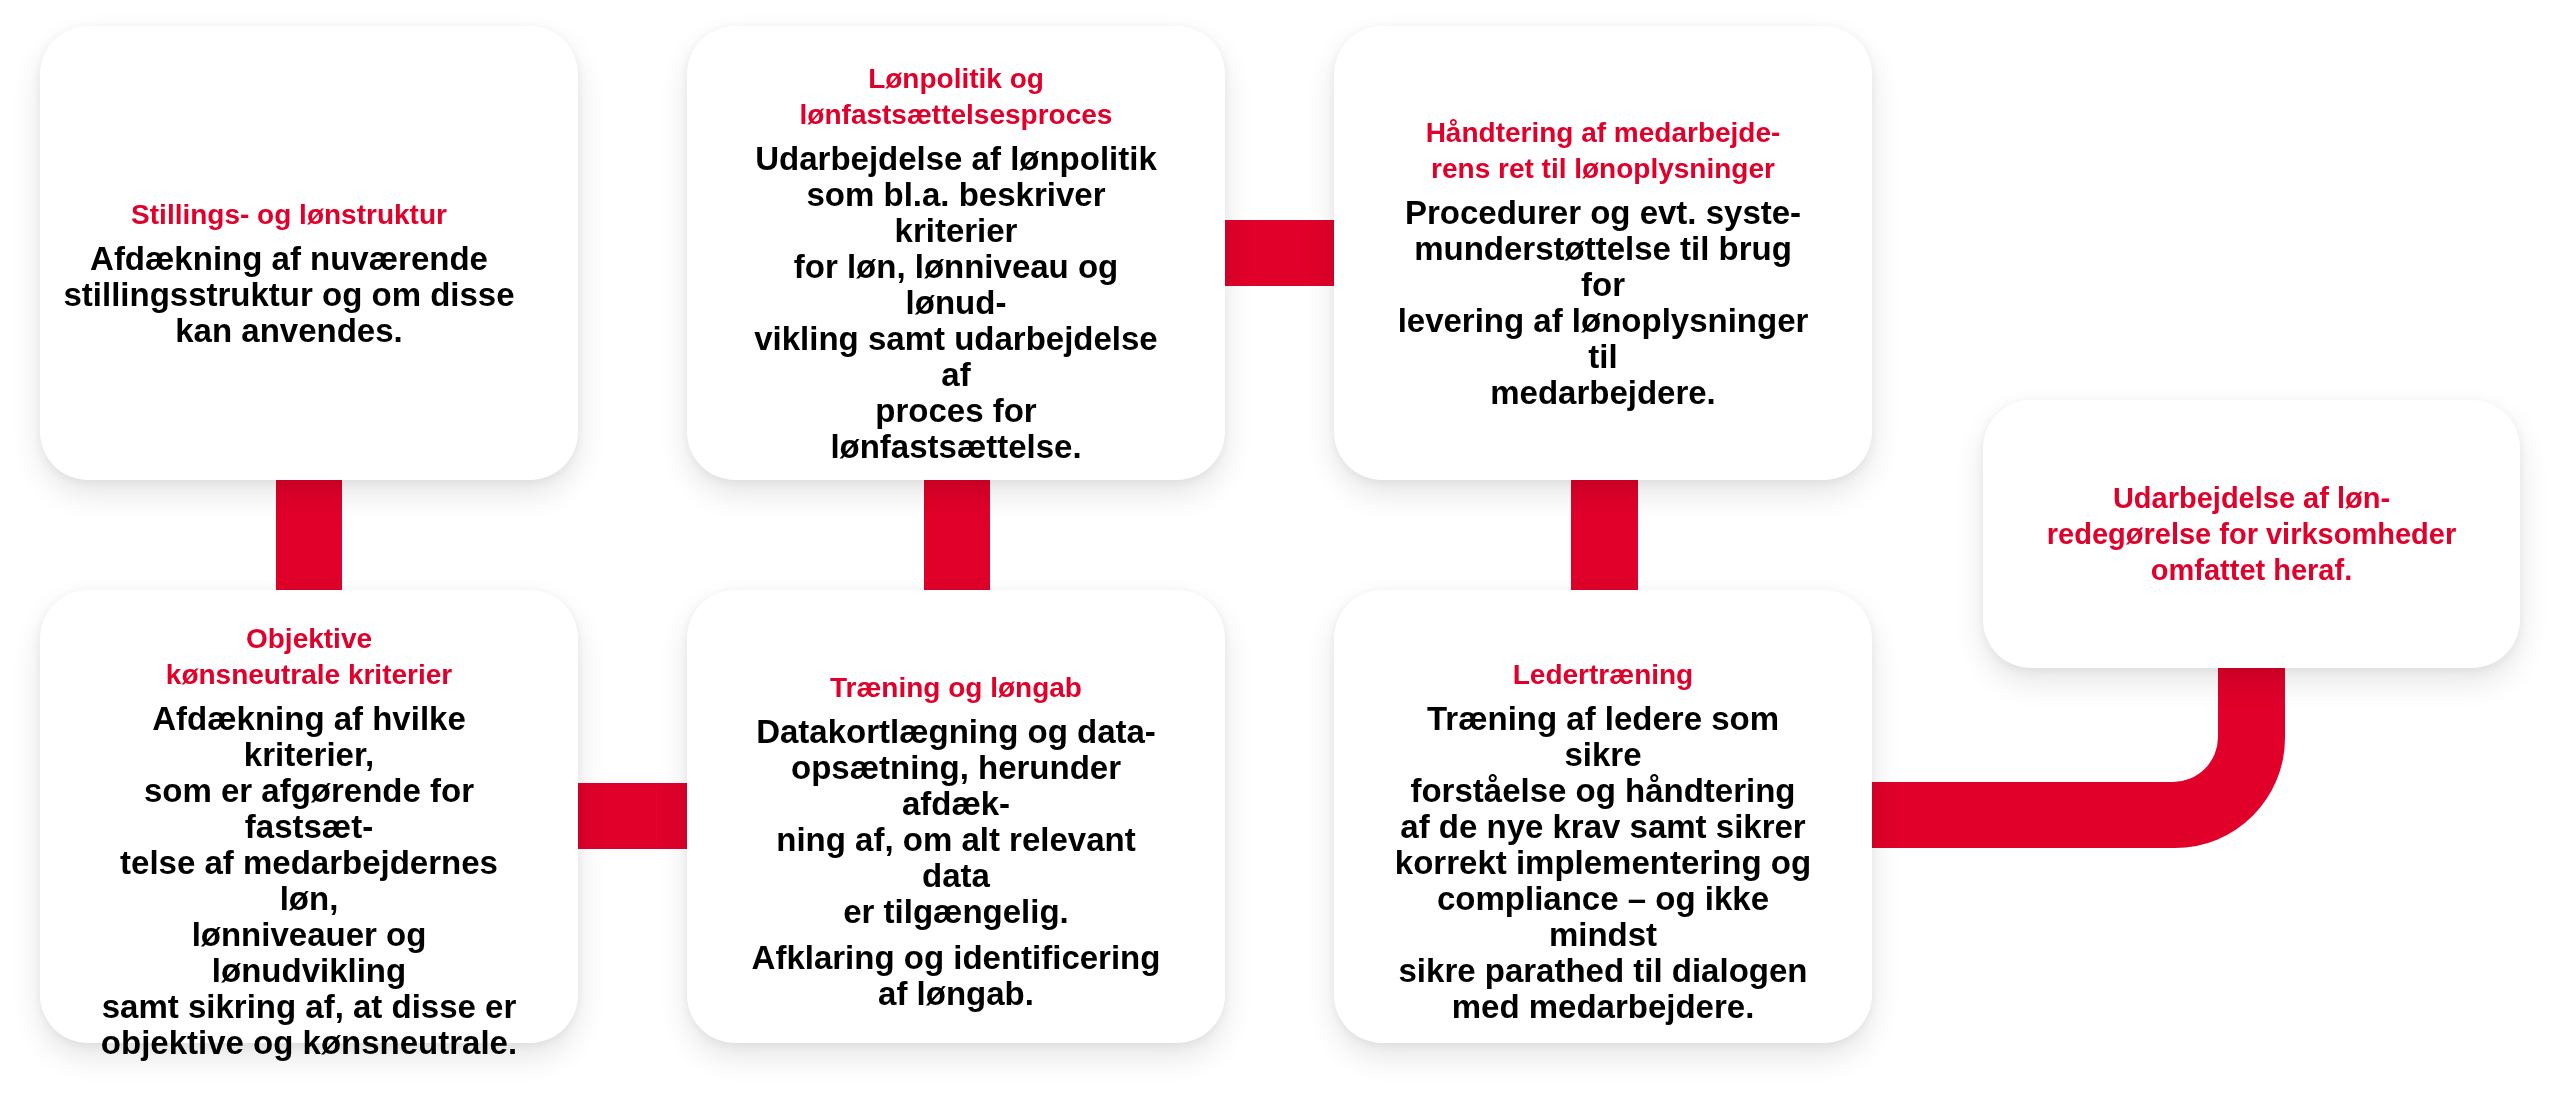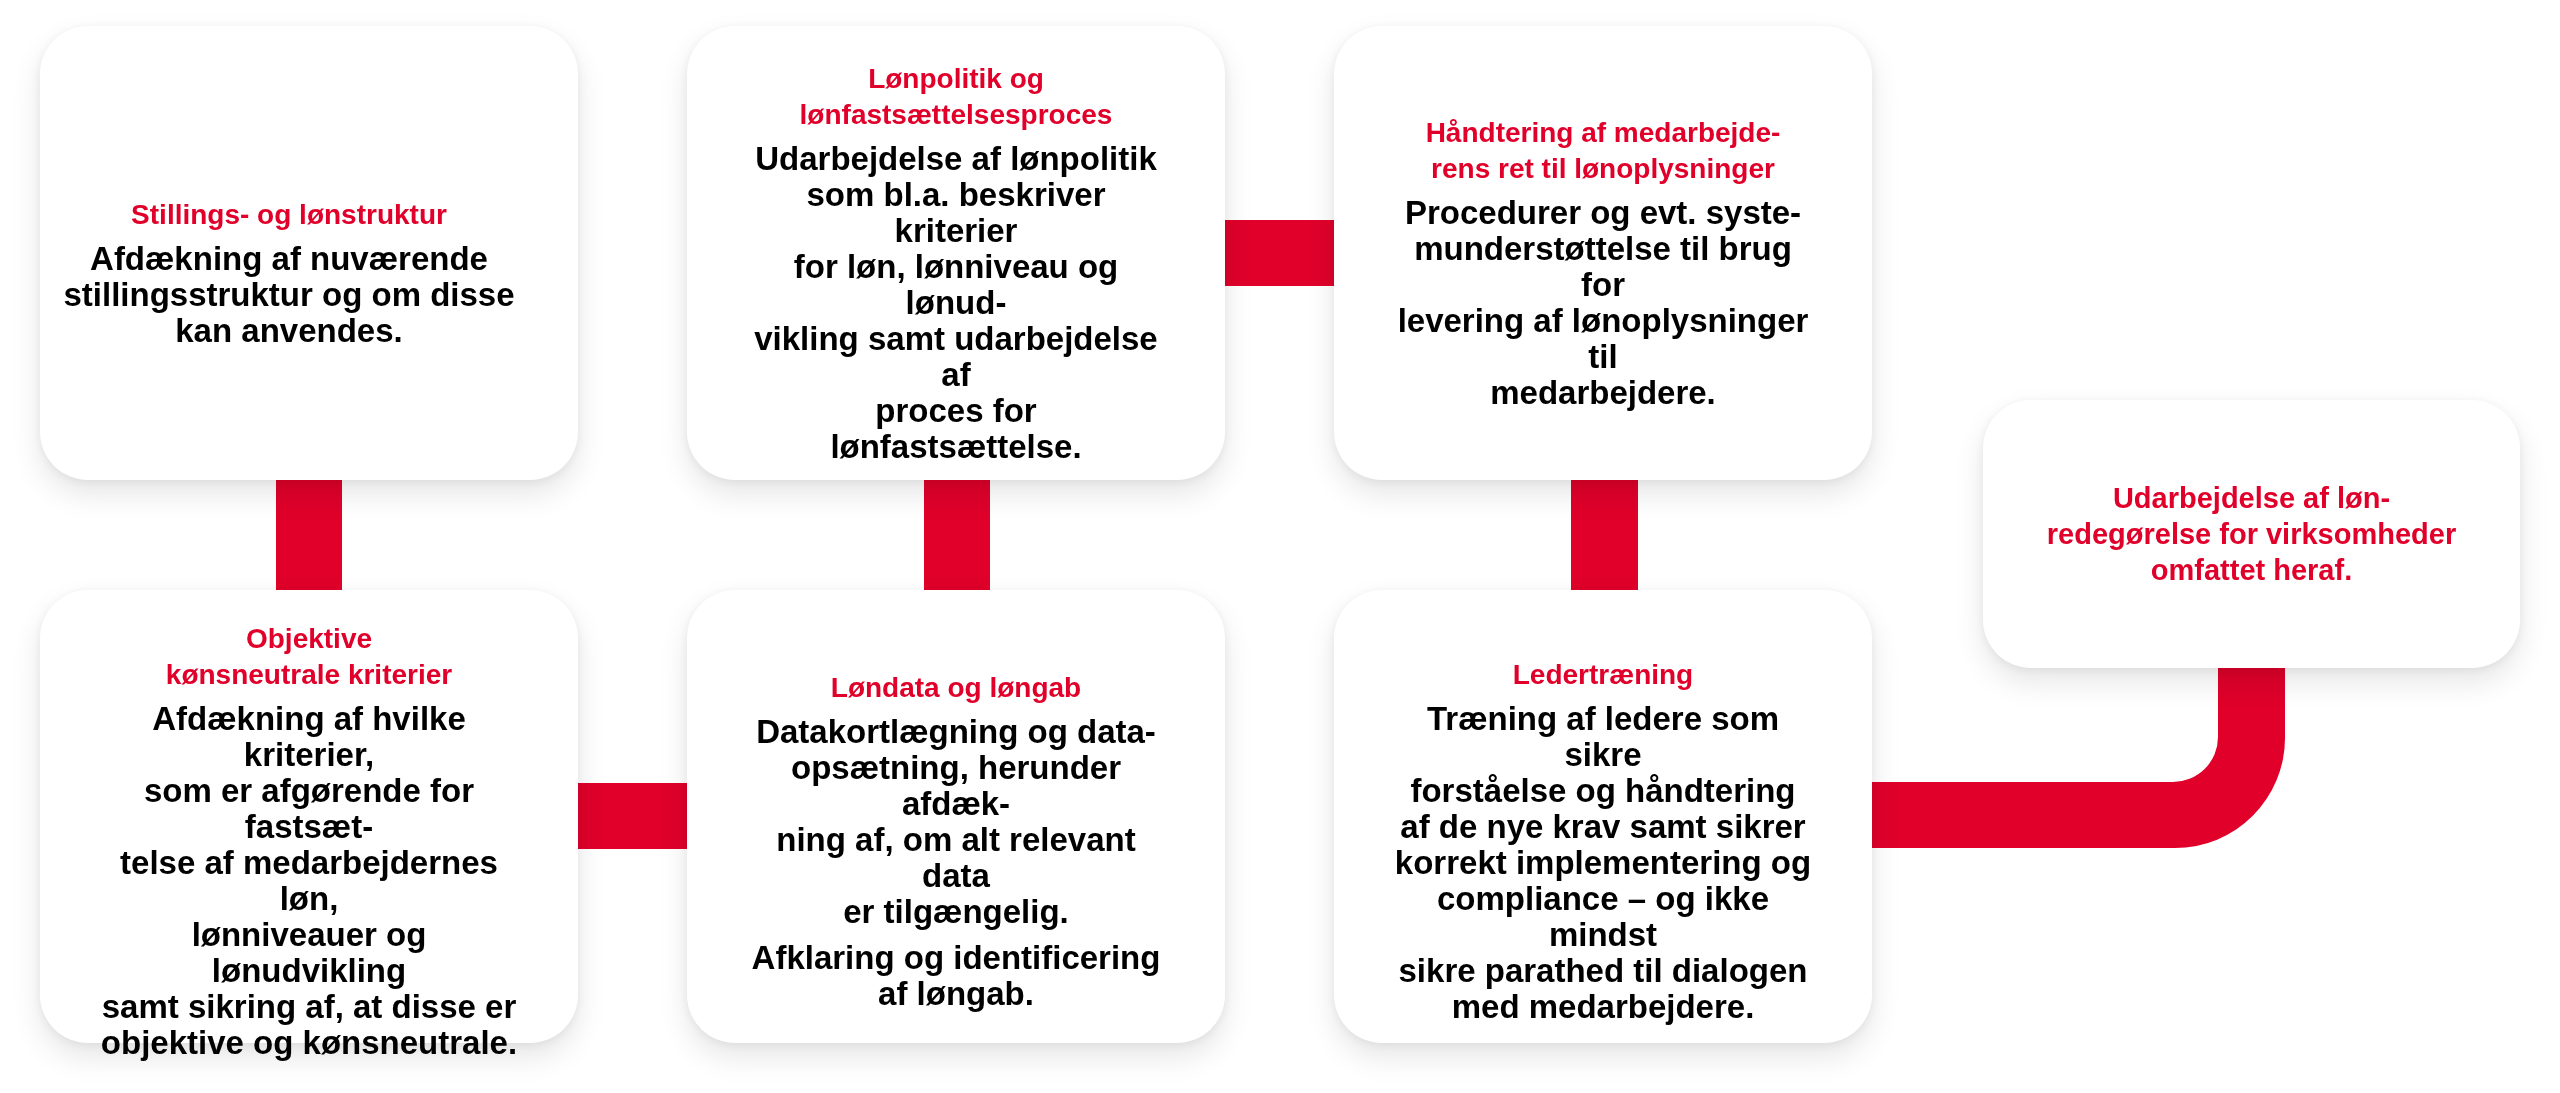--- a/index.html
+++ b/index.html
@@ -148,21 +148,21 @@
   <div class="card final" id="card-4">
     <div class="inner">
       <p class="card-title">Udarbejdelse af løn-
 redegørelse for virksomheder
 omfattet heraf.</p>
     </div>
   </div>
 
   <div class="card" id="card-6">
     <div class="inner">
-      <p class="card-title">Løndata og løngab</p>
+      <p class="card-title">Træning og løngab</p>
       <p class="card-body">Datakortlægning og data-
 opsætning, herunder afdæk-
 ning af, om alt relevant data
 er tilgængelig.</p>
       <p class="card-body">Afklaring og identificering
 af løngab.</p>
     </div>
   </div>
 
   <div class="card" id="card-7">

